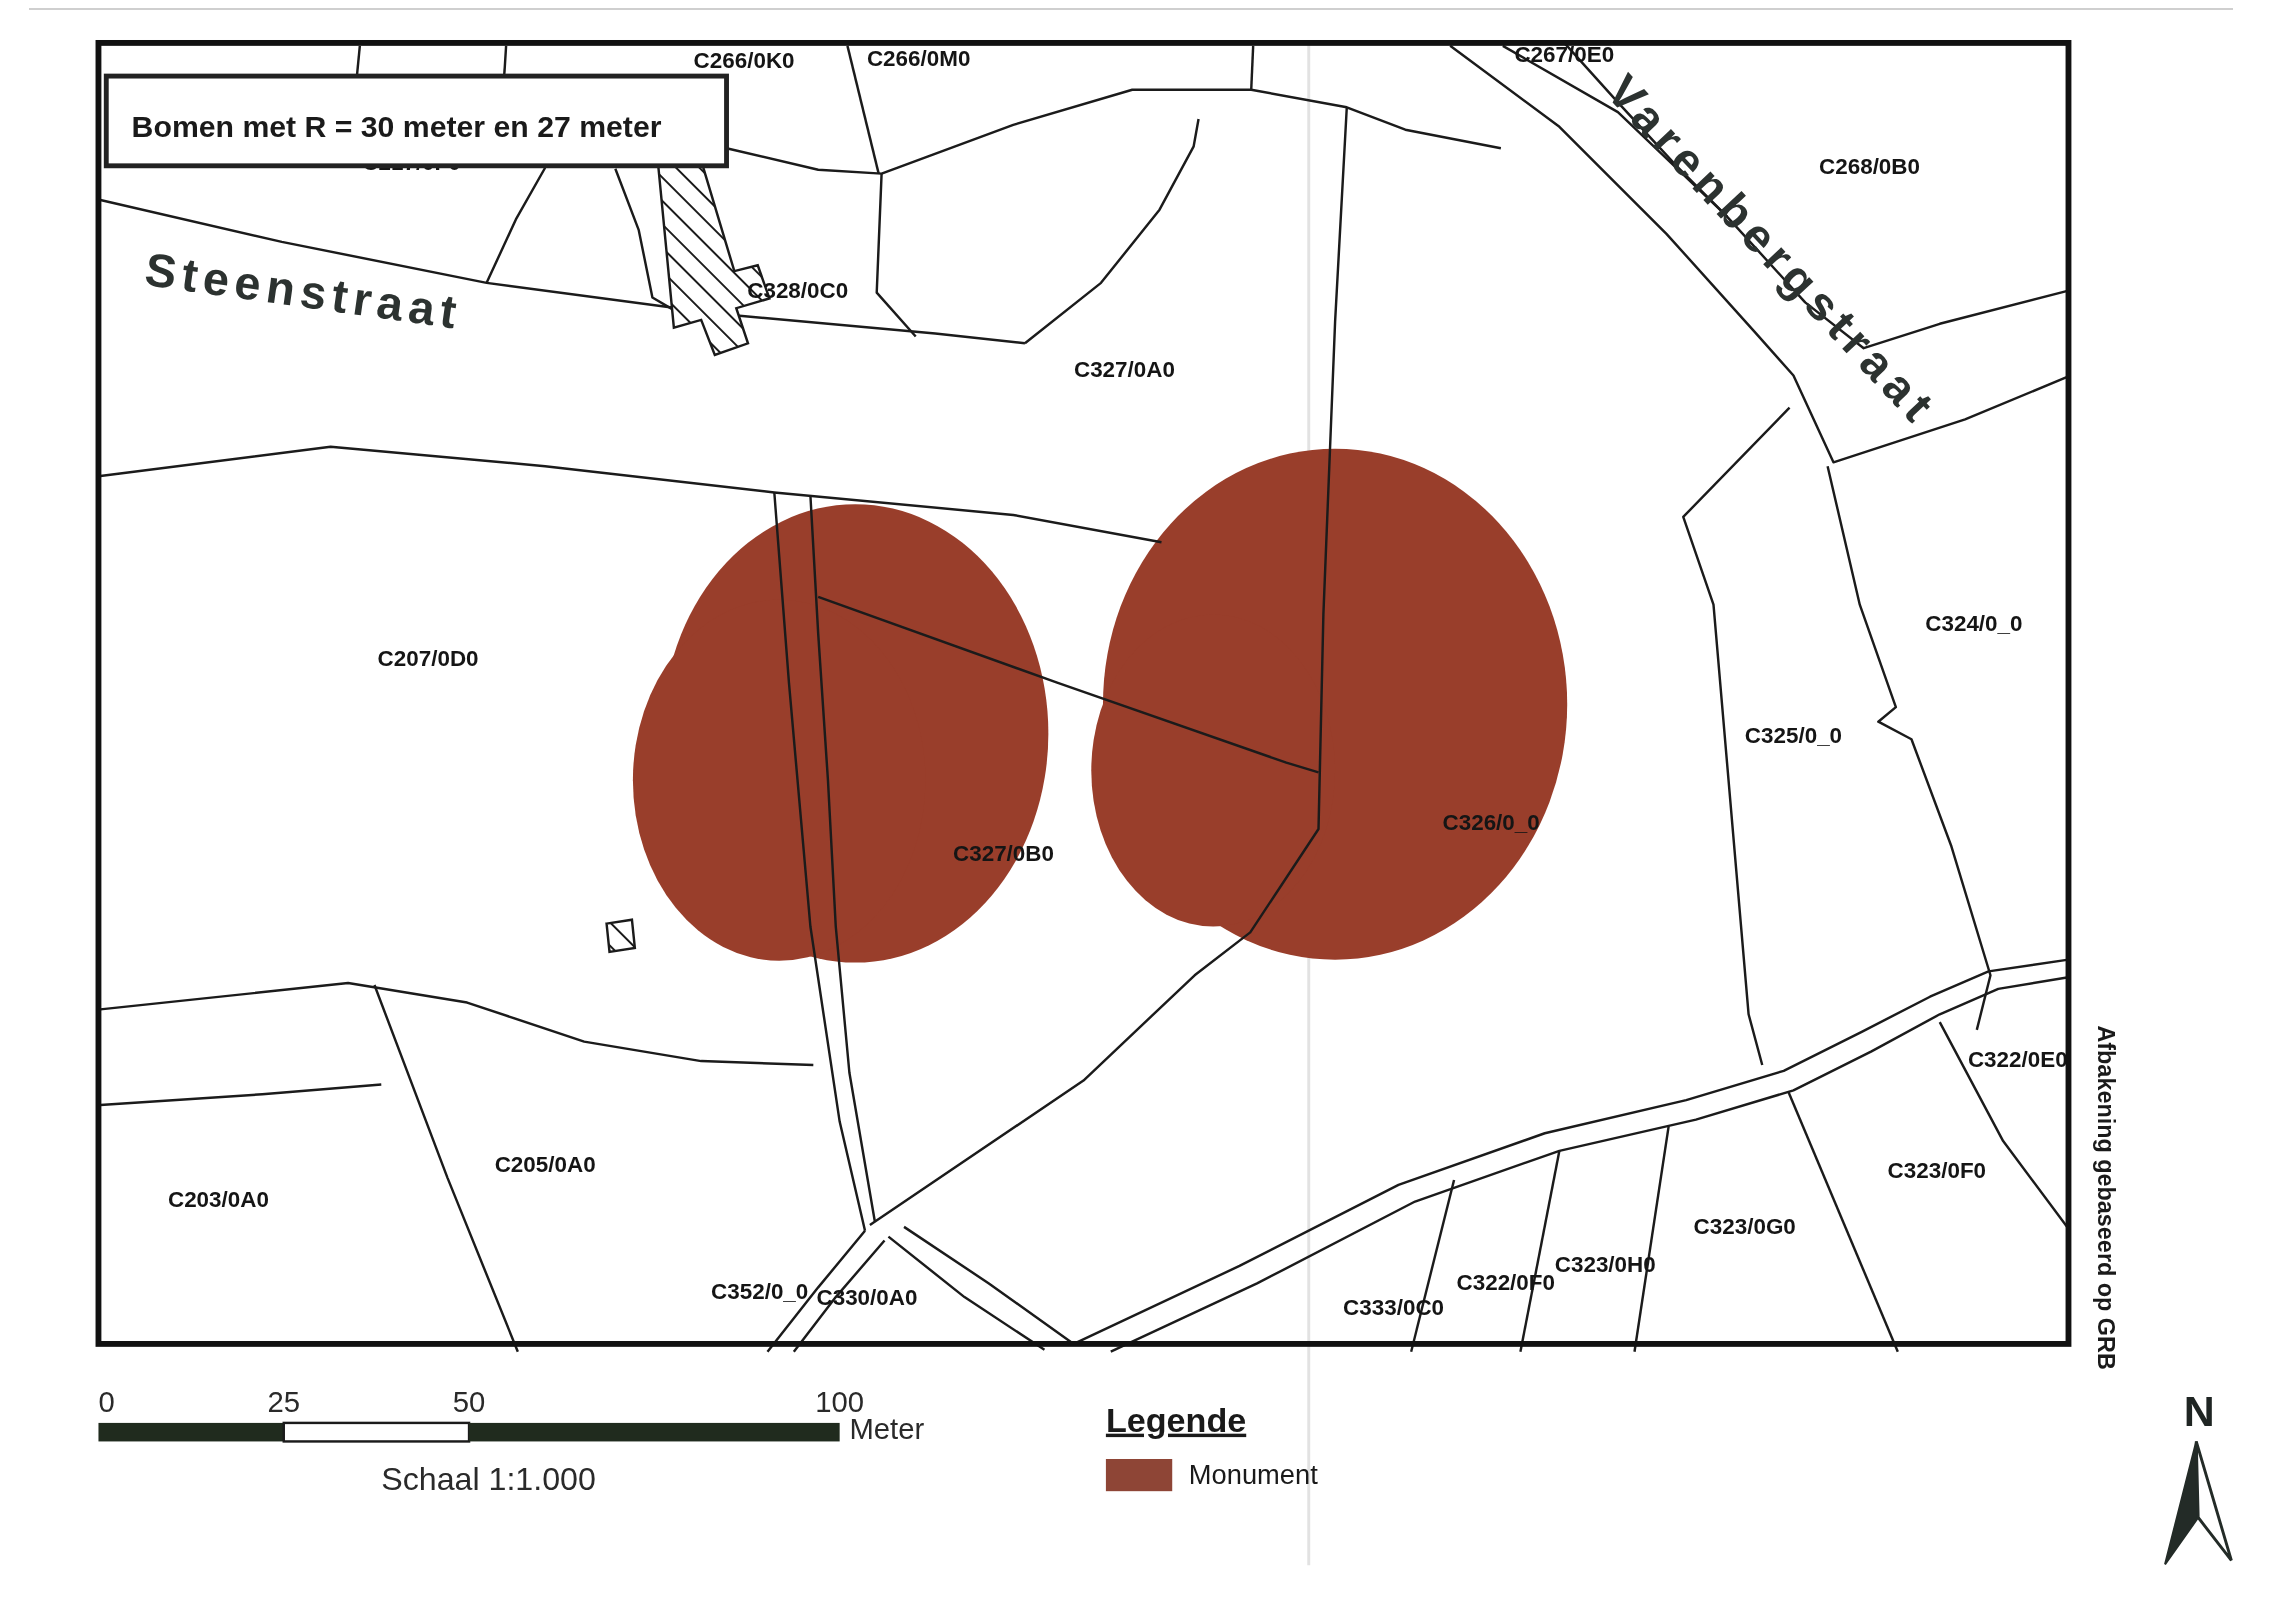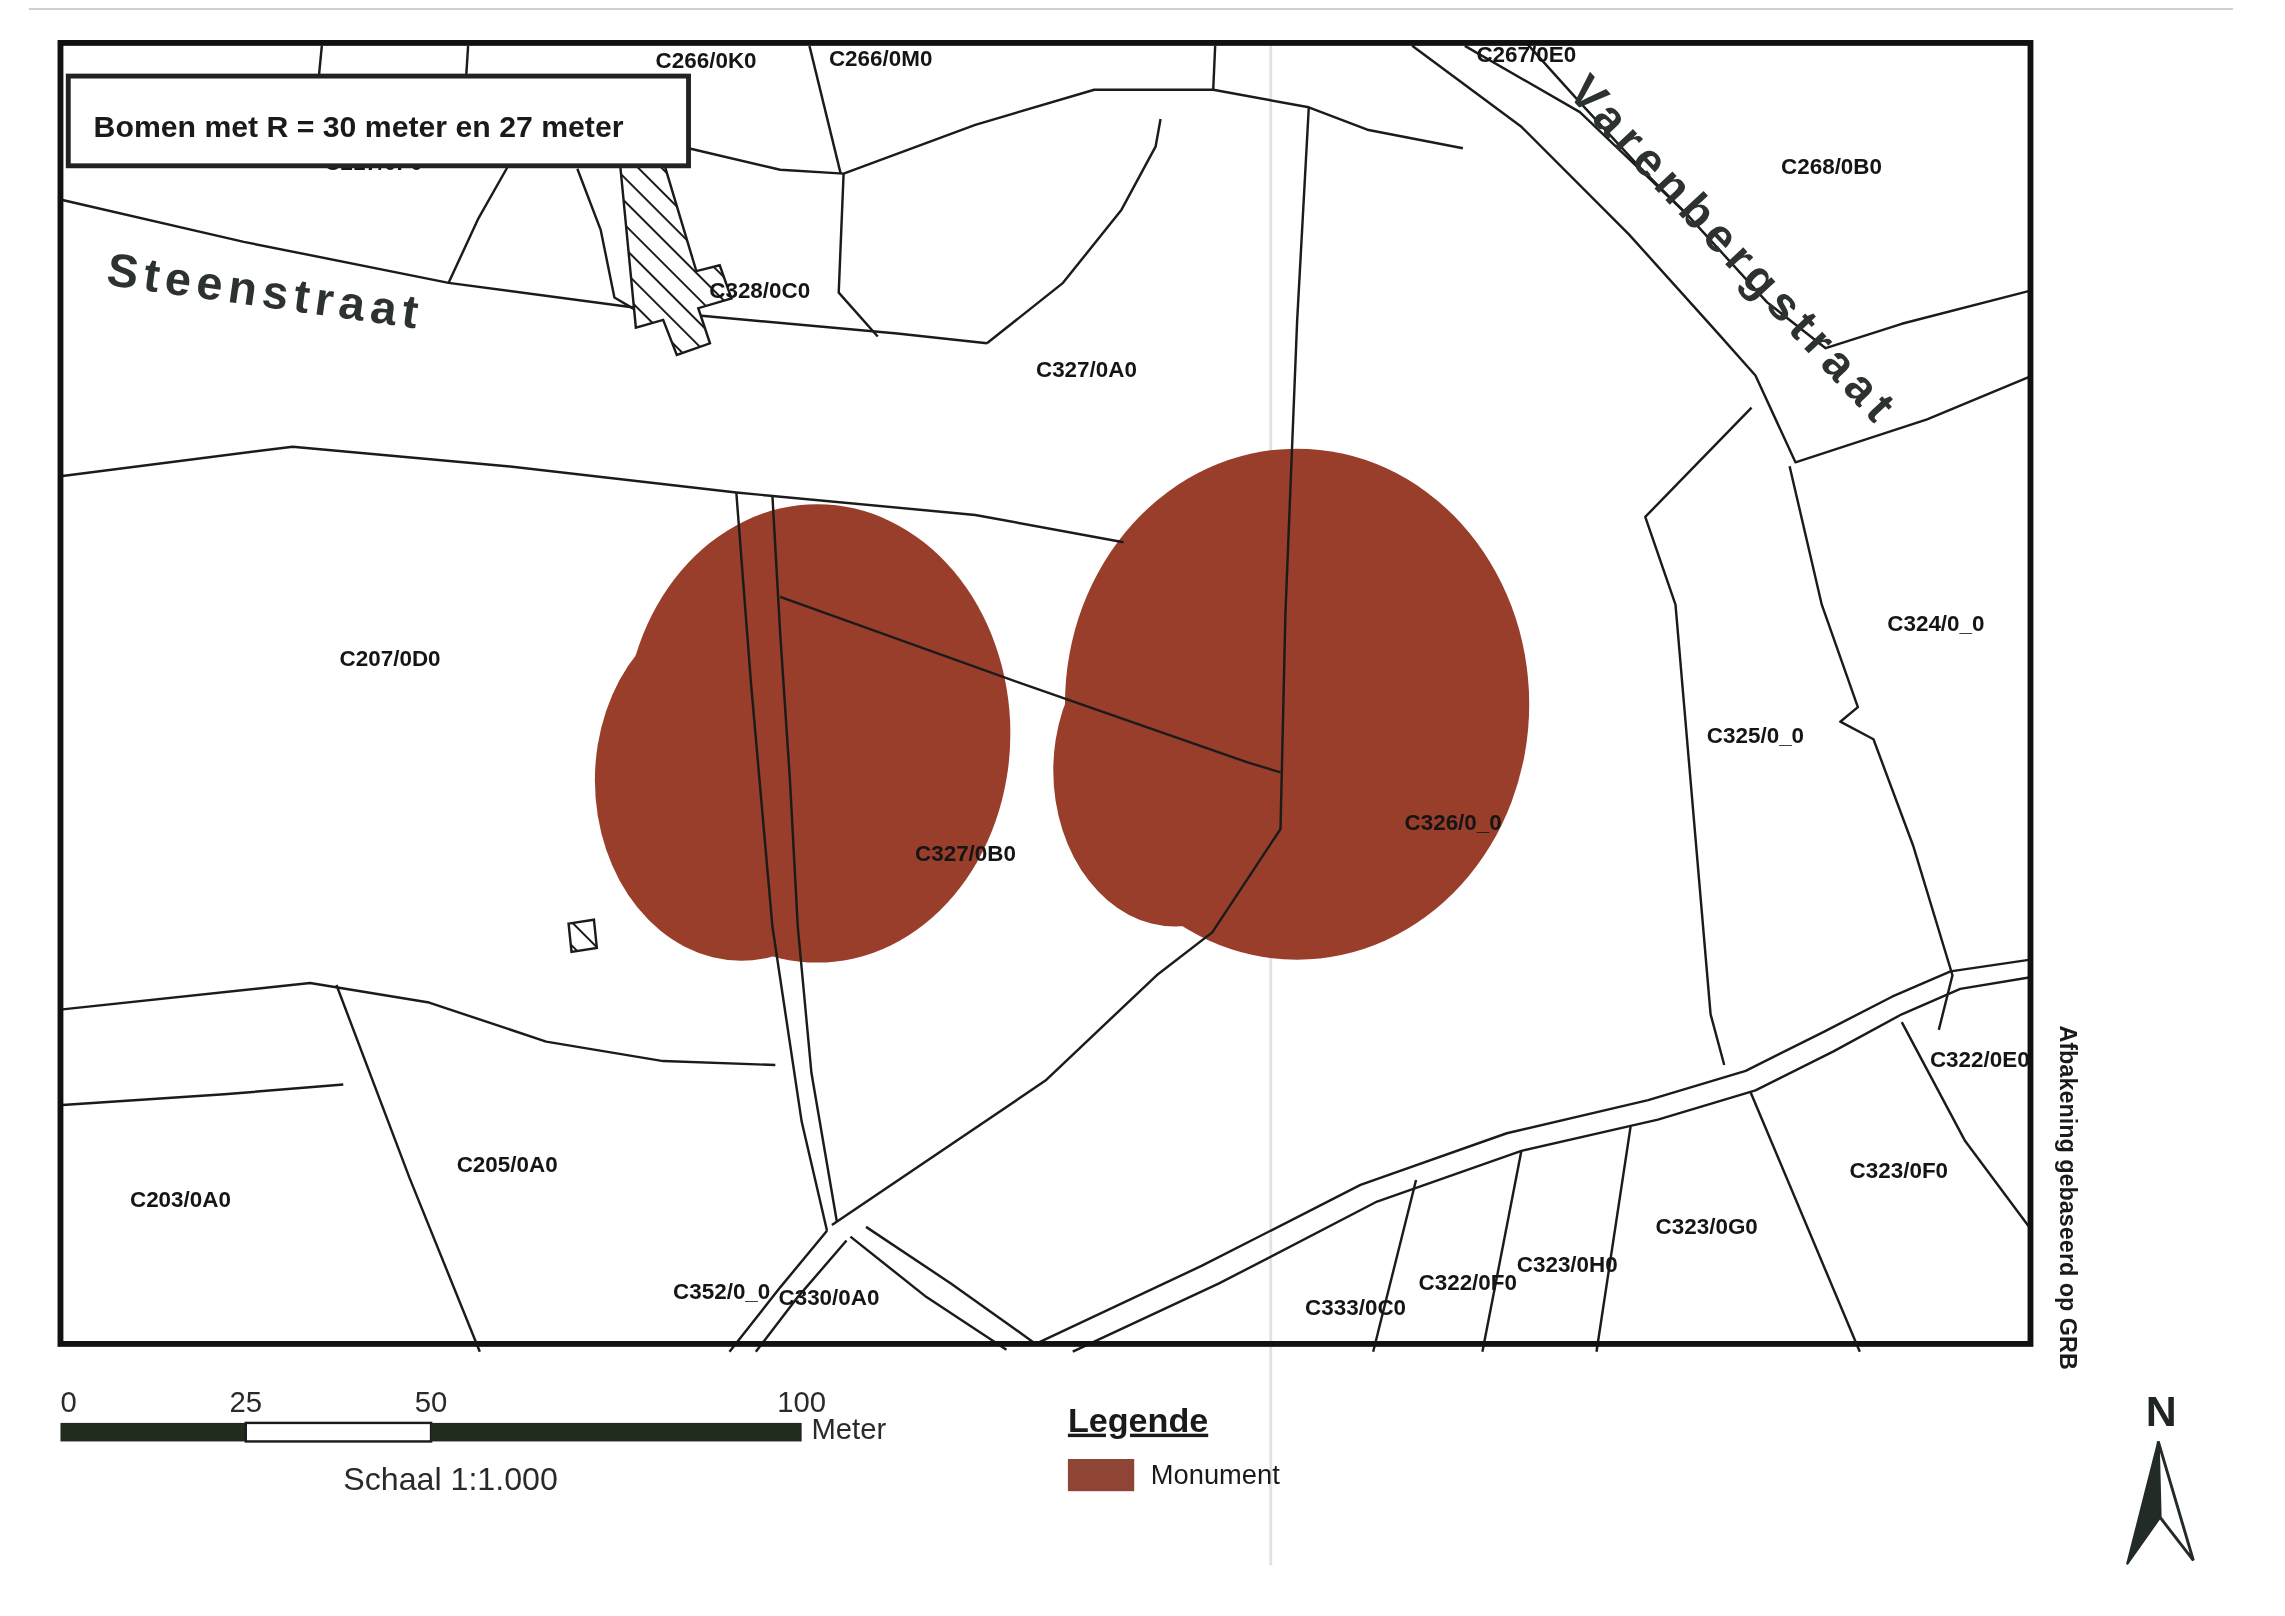--- a/index.html
+++ b/index.html
@@ -1,17 +1,17 @@
 <!DOCTYPE html>
 <html><head>
 <meta charset="utf-8">
 <style>
   html,body{margin:0;padding:0;background:#ffffff;}
   body{width:2286px;height:1617px;position:relative;font-family:"Liberation Sans",sans-serif;overflow:hidden;}
-  #stage{position:absolute;left:0;top:0;width:1862px;height:1617px;}
+  #stage{position:absolute;left:0;top:0;width:1862px;height:1617px;padding-left:38px;}
   svg text{font-family:"Liberation Sans",sans-serif;}
   .scan-edge{position:absolute;left:29px;top:7.8px;width:2204px;height:2px;background:#cfcfcf;}
 </style>
 </head>
 <body>
 
 <div id="stage">
   <div class="scan-edge"></div>
   <svg id="map-svg" width="2286" height="1617" viewBox="0 0 2344 1658">
     <defs>

